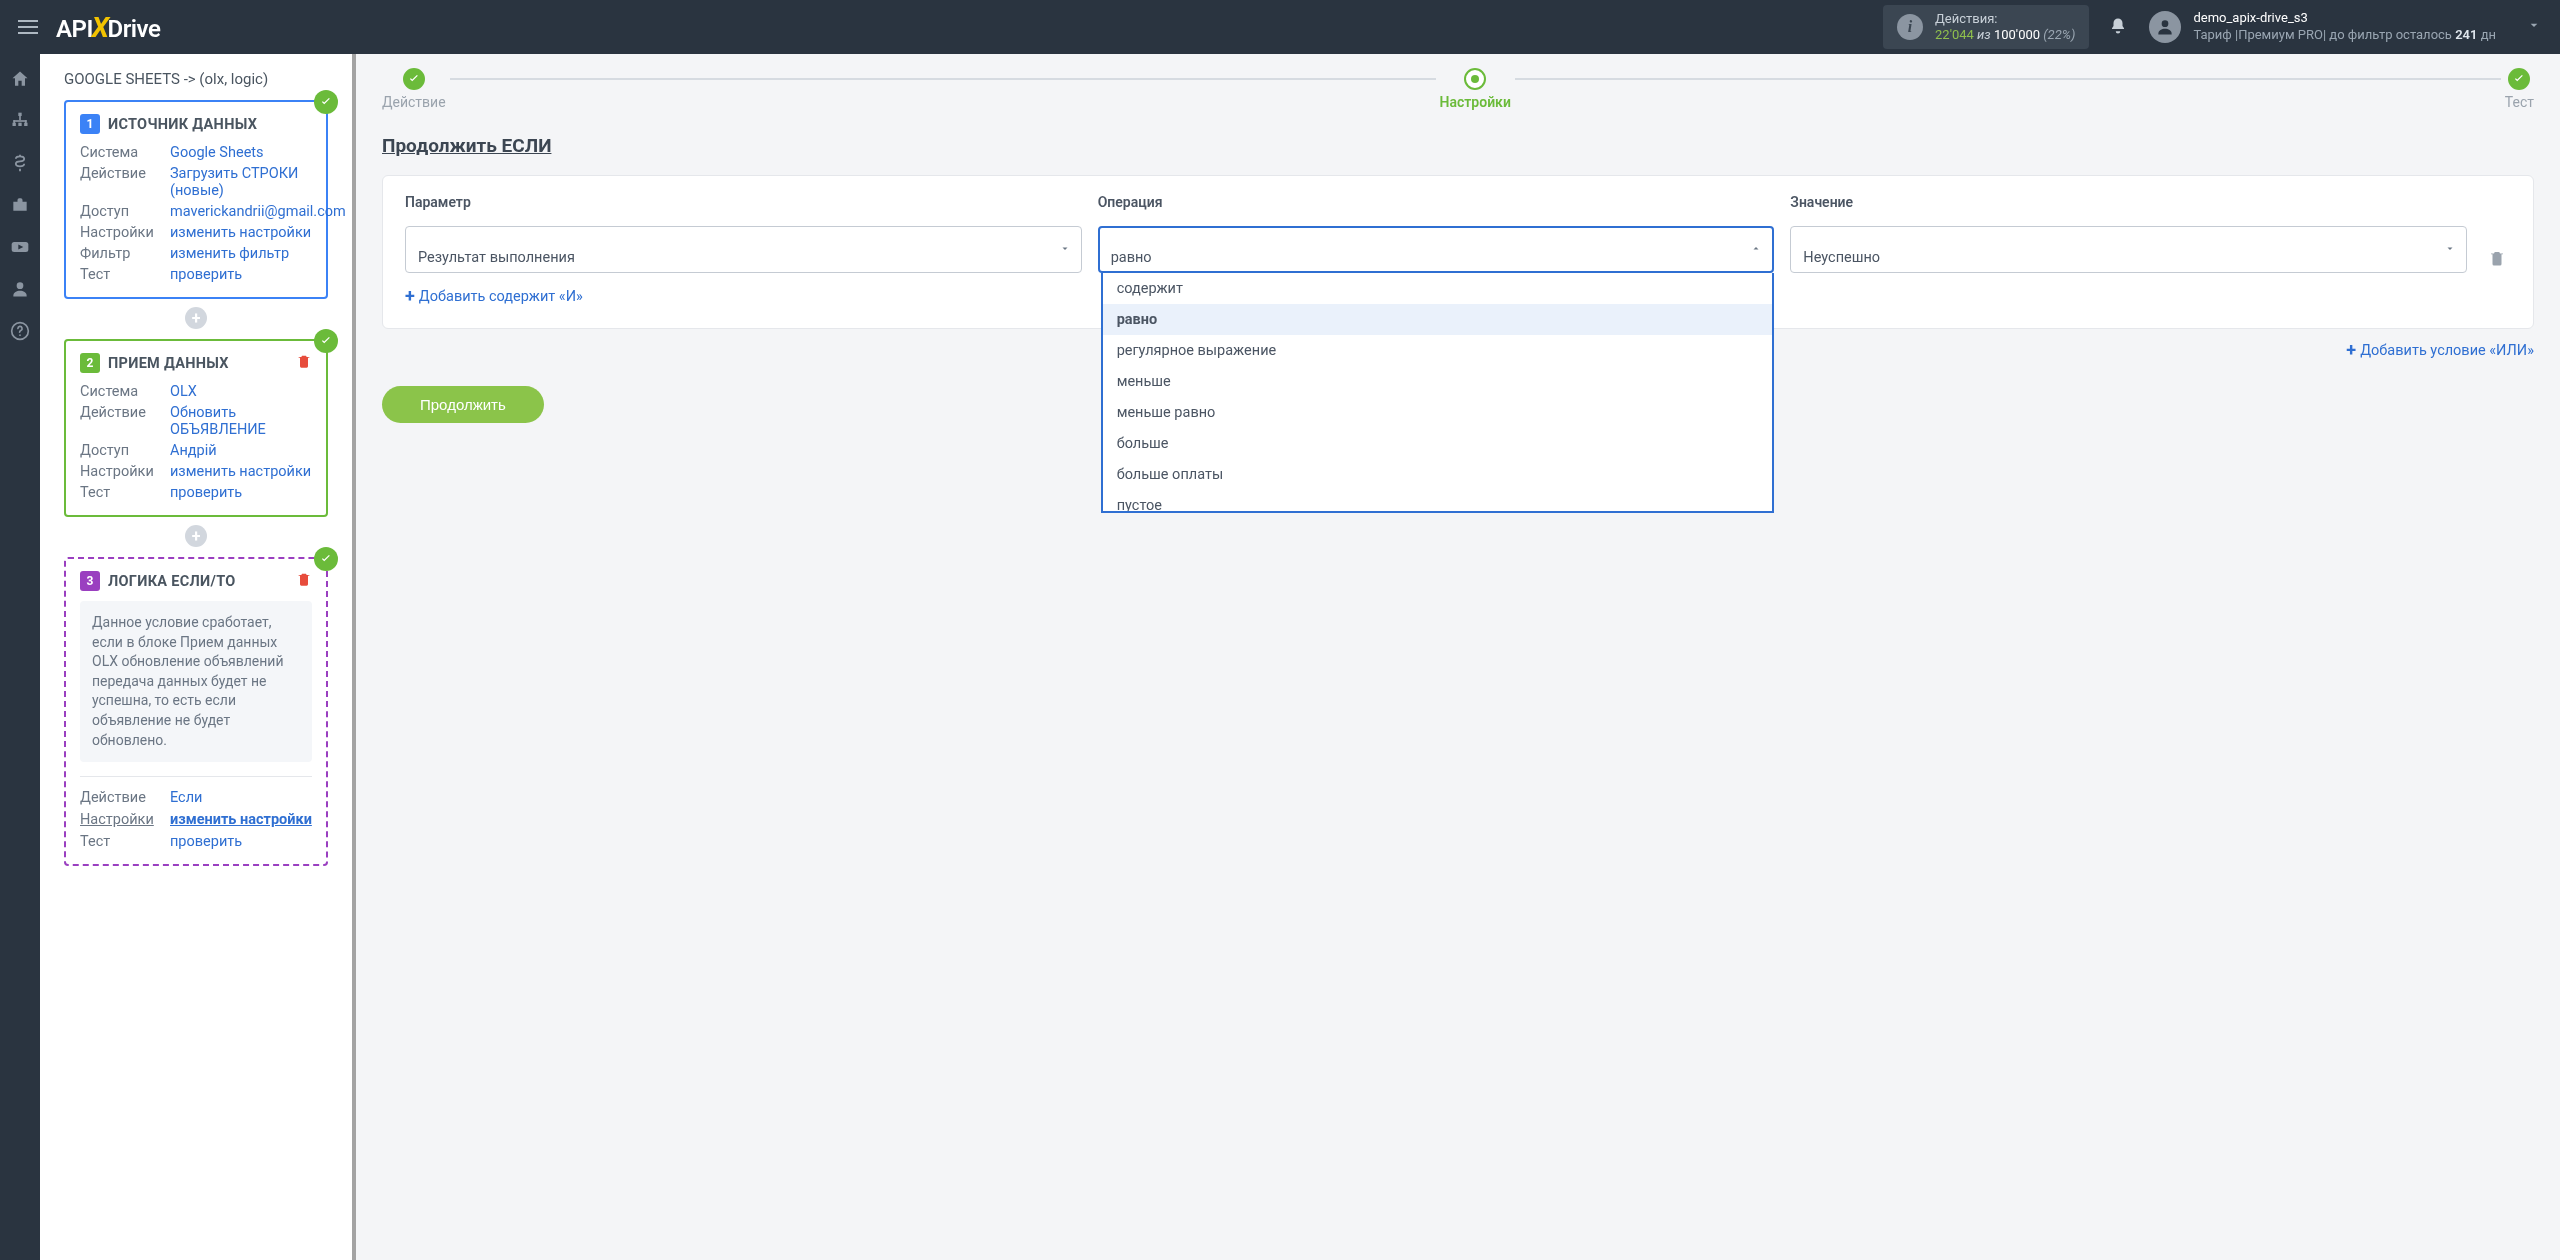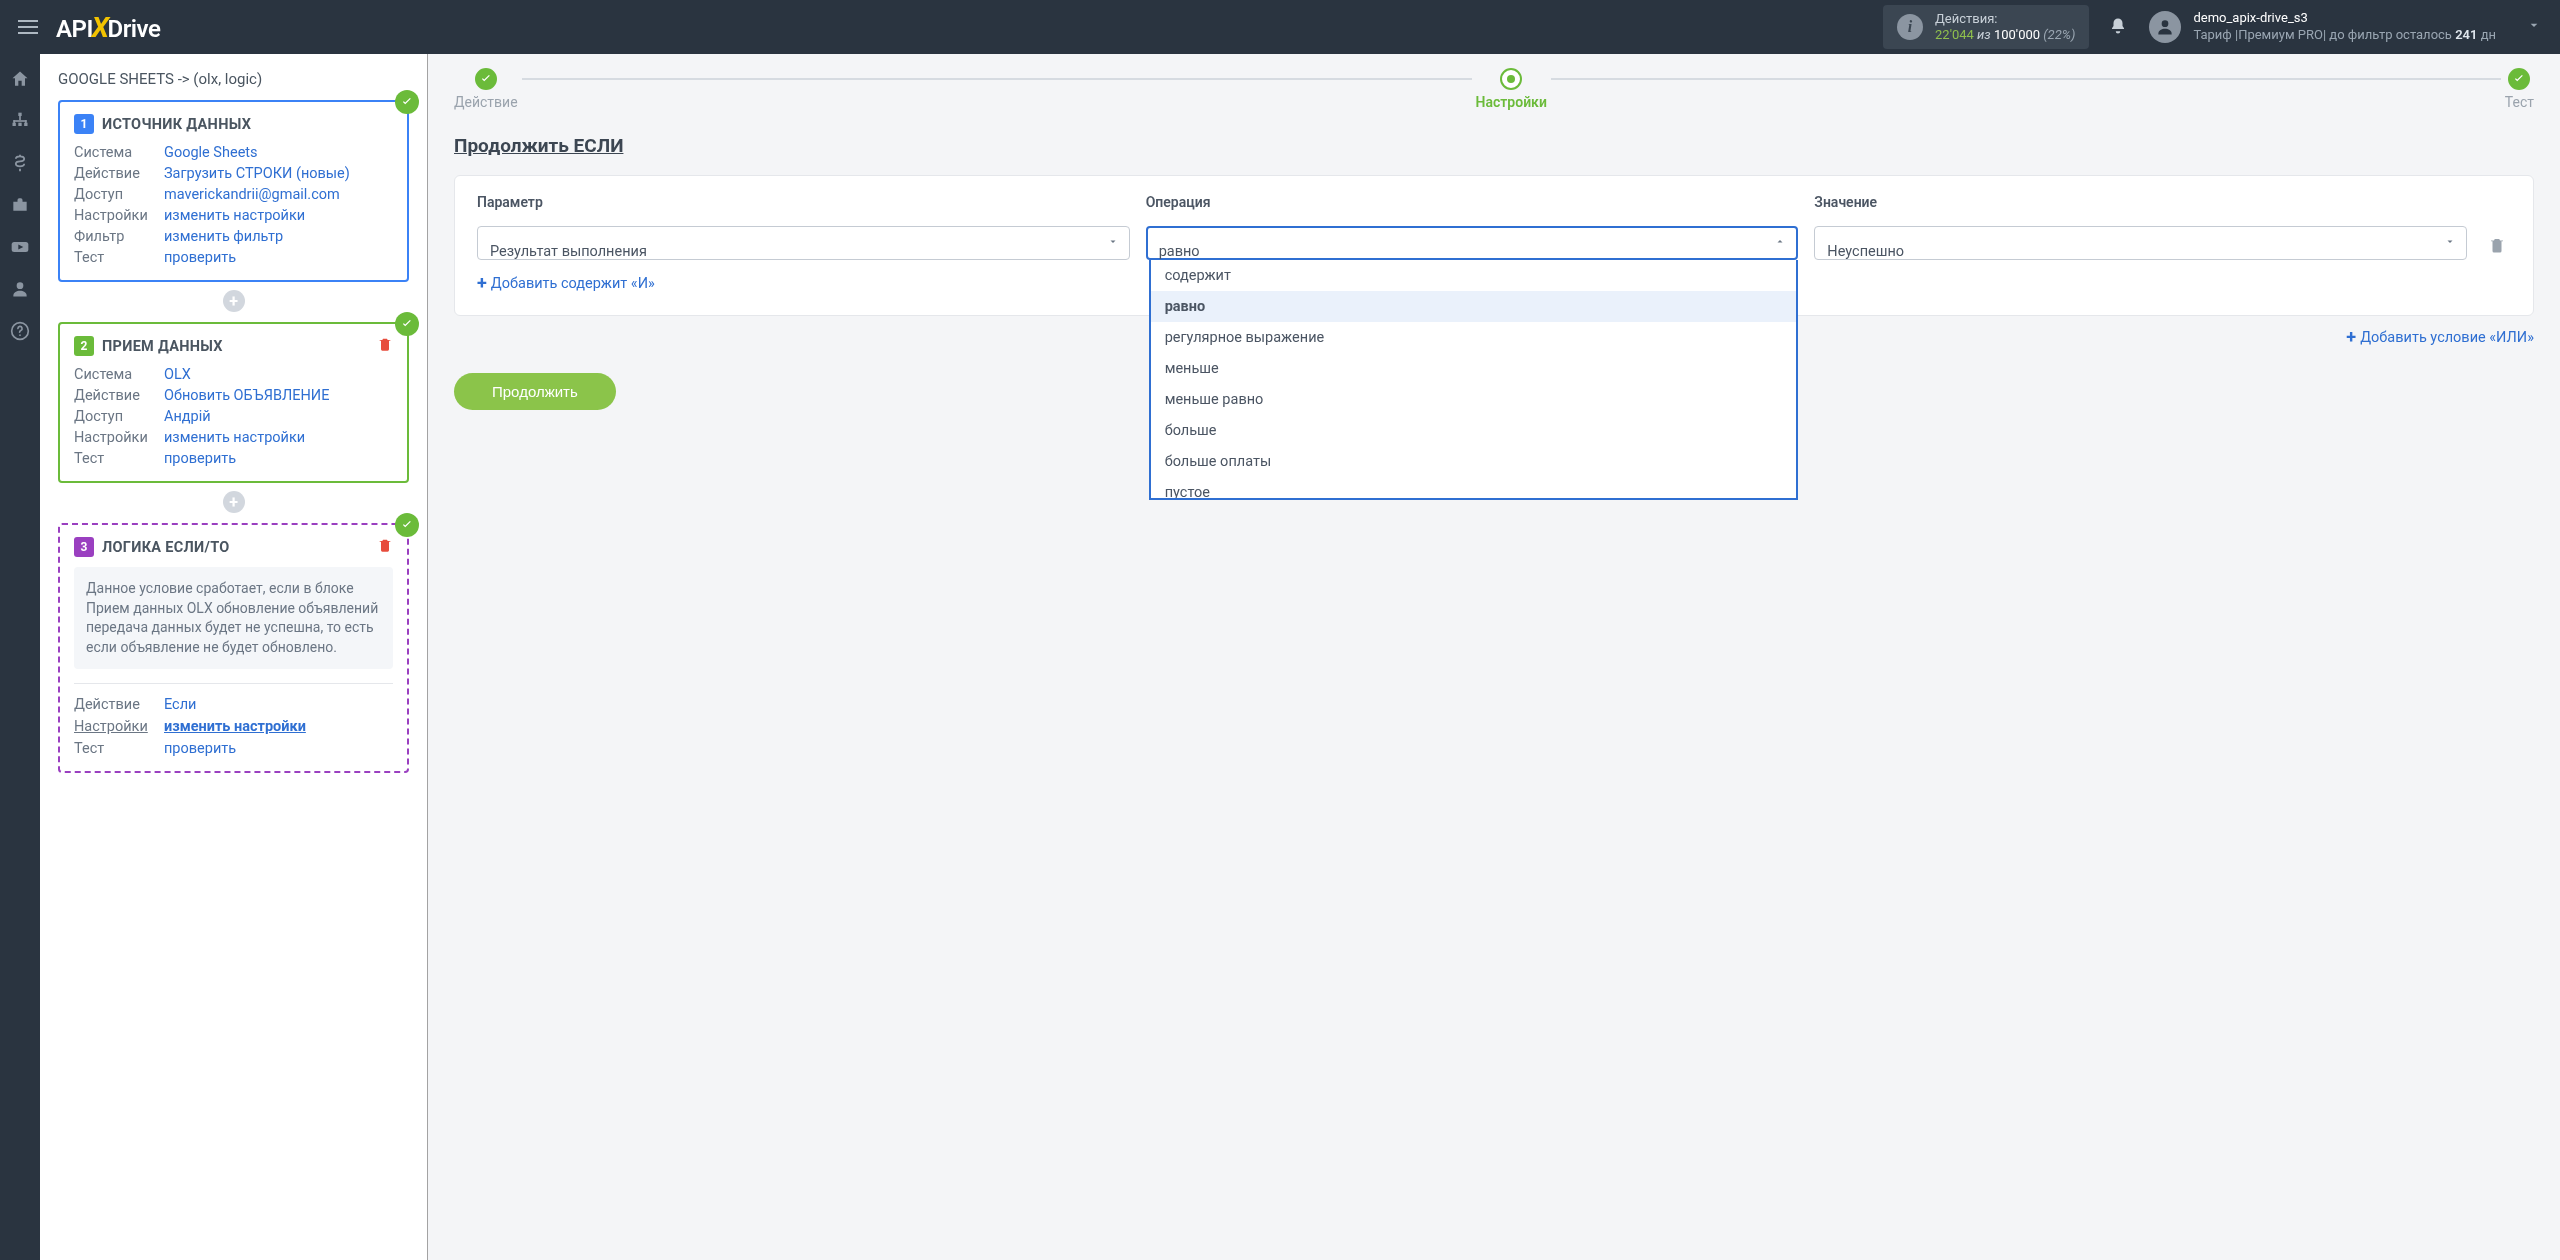--- a/index.html
+++ b/index.html
@@ -32,21 +32,21 @@
 .user-block .tariff b { font-weight: 600; color: #dfe6ed; }
 .chev-down { cursor: pointer; color: #9aa6b2; }
 
 
 .layout { display: flex; min-height: calc(100vh - 54px); }
 .iconrail { width: 40px; background: #2a3440; display: flex; flex-direction: column; align-items: center; padding-top: 14px; gap: 20px; }
 .iconrail .railbtn { width: 22px; height: 22px; color: #8b95a1; cursor: pointer; display:flex; align-items:center; justify-content:center;}
 .iconrail .railbtn svg { width: 20px; height: 20px; fill: currentColor; }
 
 
-.sidepanel { width: 388px; background: #fff; border-right: 1px solid #a3a3a3; padding: 16px 18px; }
+.sidepanel { width: 316px; background: #fff; border-right: 4px solid #a3a3a3; padding: 16px 24px; }
 .breadcrumb { color: #4a5560; font-size: 15px; margin-bottom: 12px; }
 .step-card { position: relative; border: 2px solid; border-radius: 4px; padding: 12px 14px 14px; margin-bottom: 8px; }
 .step-blue { border-color: #3b82f6; }
 .step-green { border-color: #6bbb3a; }
 .step-purple { border-color: #9a3fc0; border-style: dashed; }
 .step-check { position: absolute; top: -12px; right: -12px; width: 24px; height: 24px; background: #6bbb3a; border-radius: 50%; display:flex; align-items:center; justify-content:center;}
 .step-check svg { width: 14px; height: 14px; fill: #fff; }
 .step-head { display: flex; align-items: center; gap: 8px; margin-bottom: 10px; }
 .badge-num { width: 20px; height: 20px; display: inline-flex; align-items: center; justify-content: center; font-size: 12px; font-weight: 700; color: #fff; border-radius: 3px; }
 .badge-blue { background: #3b82f6; }
@@ -75,21 +75,21 @@
 .wiz-step.done .circle svg { fill:#fff; width:14px; display:block;}
 .wiz-step.current .circle { border-color:#6bbb3a; }
 .wiz-step.current .circle::after { content:''; width:8px; height:8px; background:#6bbb3a; border-radius:50%; }
 .wiz-step.current .label { color:#6bbb3a; font-weight:600;}
 .circle { width:22px; height:22px; border-radius:50%; border:2px solid #c9d0d8; background:#fff; display:flex; align-items:center; justify-content:center;}
 .wiz-line { flex:1; height:2px; background:#d6dbe1; margin: 0 4px 20px; }
 .main-title { font-size:19px; font-weight:700; color:#3c4652; text-decoration:underline; margin-bottom:18px;}
 .cond-box { background:#fff; border:1px solid #e5e7eb; border-radius:6px; padding:18px 22px 22px; }
 .cond-row { display:grid; grid-template-columns: 1fr 1fr 1fr 28px; gap:16px; align-items:end; position: relative;}
 .field-label { font-size:14px; font-weight:600; color:#4b5563; margin-bottom:16px; display:block;}
-.select-input { position:relative; width:100%; height:34px; border:1px solid #c5cbd3; border-radius:4px; background:#fff; display:flex; align-items:center; padding:16px 30px 0 12px; font-size:14.5px; color:#4b5563; cursor:pointer;}
+.select-input { position:relative; width:100%; height:47px; border:1px solid #c5cbd3; border-radius:4px; background:#fff; display:flex; align-items:center; padding:16px 30px 0 12px; font-size:14.5px; color:#4b5563; cursor:pointer;}
 .select-input.open { border:2px solid #2f6fd2; padding-left:11px;}
 .chev { position:absolute; right:10px; top:50%; transform:translateY(-50%); }
 .chev svg { width:12px; fill:#6b7684; }
 .chev.up svg { transform: rotate(180deg); }
 .delete-cond { color:#9aa3ad; cursor:pointer; display:flex; justify-content:center; padding-bottom:6px;}
 .delete-cond svg { width:18px; fill:currentColor;}
 .add-and { color:#2f6fd2; font-size:14.5px; margin-top:14px; display:inline-flex; align-items:center; gap:4px; cursor:pointer;}
 .add-and .plus { font-weight:700; font-size:18px; line-height:1;}
 .dropdown { position:absolute; top:100%; left:3px; right:0; background:#fff; border:2px solid #2f6fd2; border-top:none; z-index:10; max-height:240px; overflow-y:auto;}
 .dropdown::-webkit-scrollbar { width:10px; }

